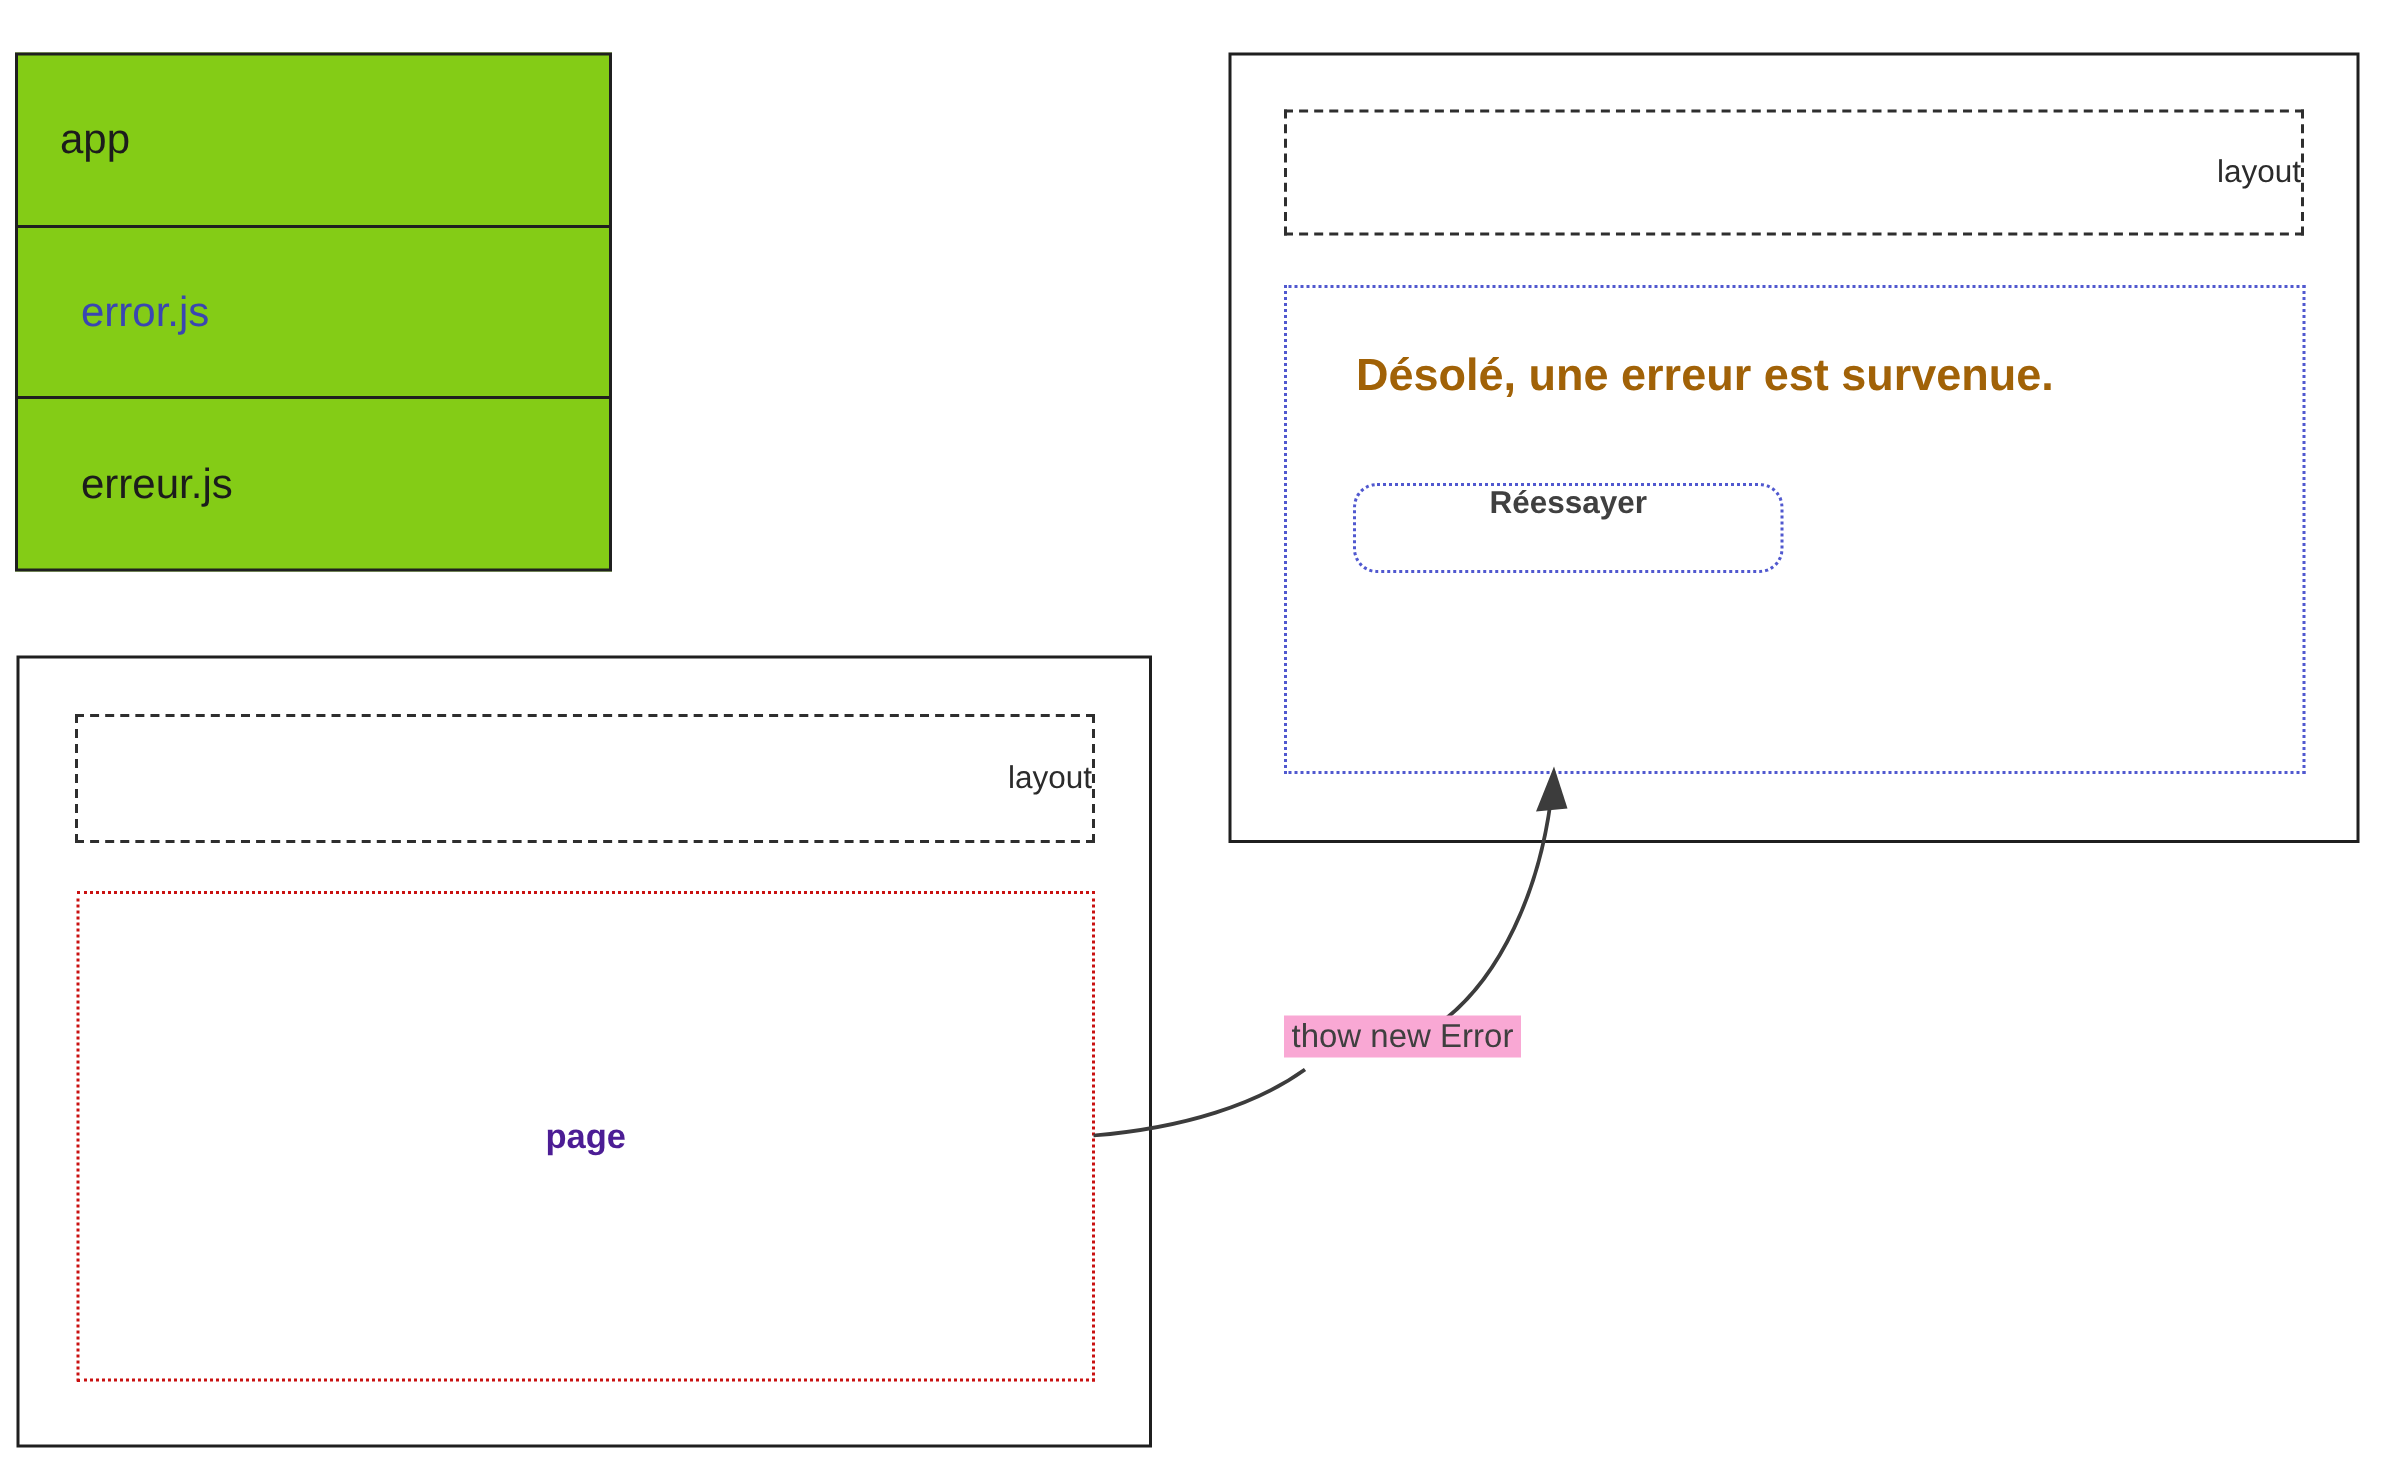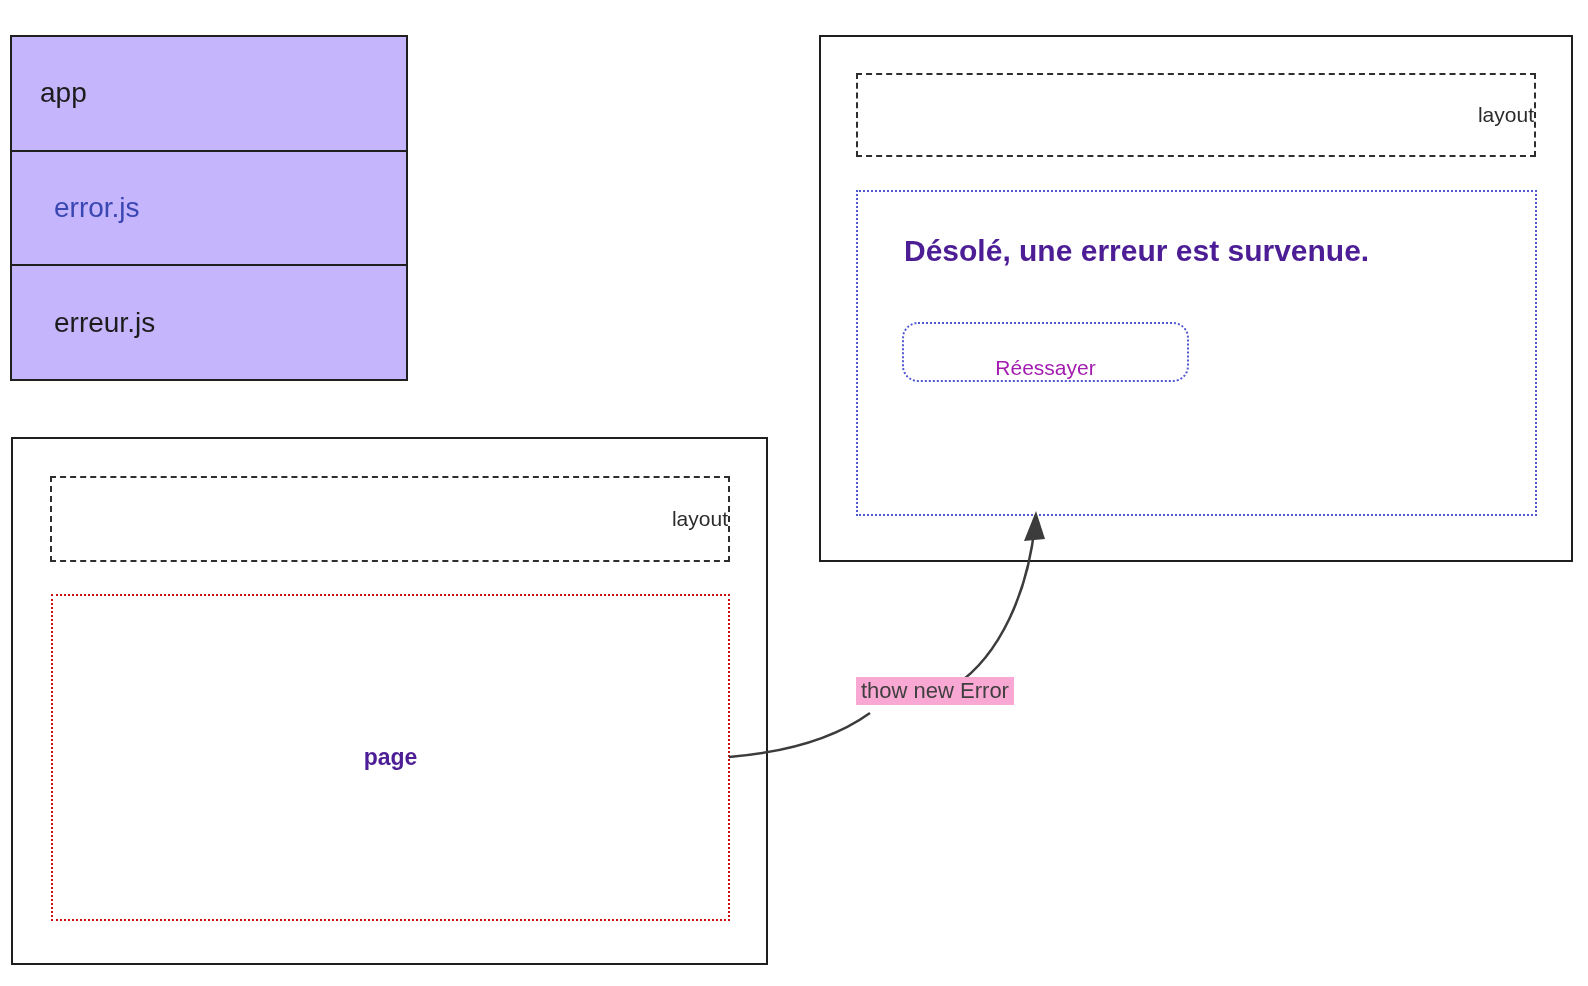--- a/index.html
+++ b/index.html
@@ -14,21 +14,21 @@
 
   
   .filetree {
     position: absolute;
     left: 10px; top: 35px;
     width: 398px; height: 346px;
     border: 2px solid #1f1f1f;
     box-sizing: border-box;
     display: flex;
     flex-direction: column;
-    background: #c4b5fd;
+    background: #84cc16;
   }
   .filetree .ft-row {
     flex: 1;
     display: flex;
     align-items: center;
     padding-left: 28px;
     font-size: 28px;
     color: #1c1c1c;
     border-top: 2px solid #1f1f1f;
     box-sizing: border-box;
@@ -86,37 +86,38 @@
     width: 681px; height: 326px;
     border: 2px dotted #5058cf;
     box-sizing: border-box;
     background: #ffffff;
   }
   .error-heading {
     position: absolute;
     left: 46px; top: 42px;
     font-size: 30px;
     font-weight: bold;
-    color: #4c1d95;
+    color: #a16207;
     white-space: nowrap;
   }
   .retry-button {
     position: absolute;
     left: 44px; top: 130px;
     width: 287px; height: 60px;
     border: 2px dotted #5058cf;
     border-radius: 16px;
     box-sizing: border-box;
     background: #ffffff;
     display: flex;
-    align-items: flex-end;
+    align-items: flex-start;
     justify-content: center;
     font-size: 21px;
-    color: #a21caf;
+    color: #404040;
     cursor: pointer;
+    font-weight: bold;
   }
 
   
   .arrow-svg {
     position: absolute;
     left: 0; top: 0;
     width: 1588px; height: 986px;
     pointer-events: none;
   }
   .arrow-label {

